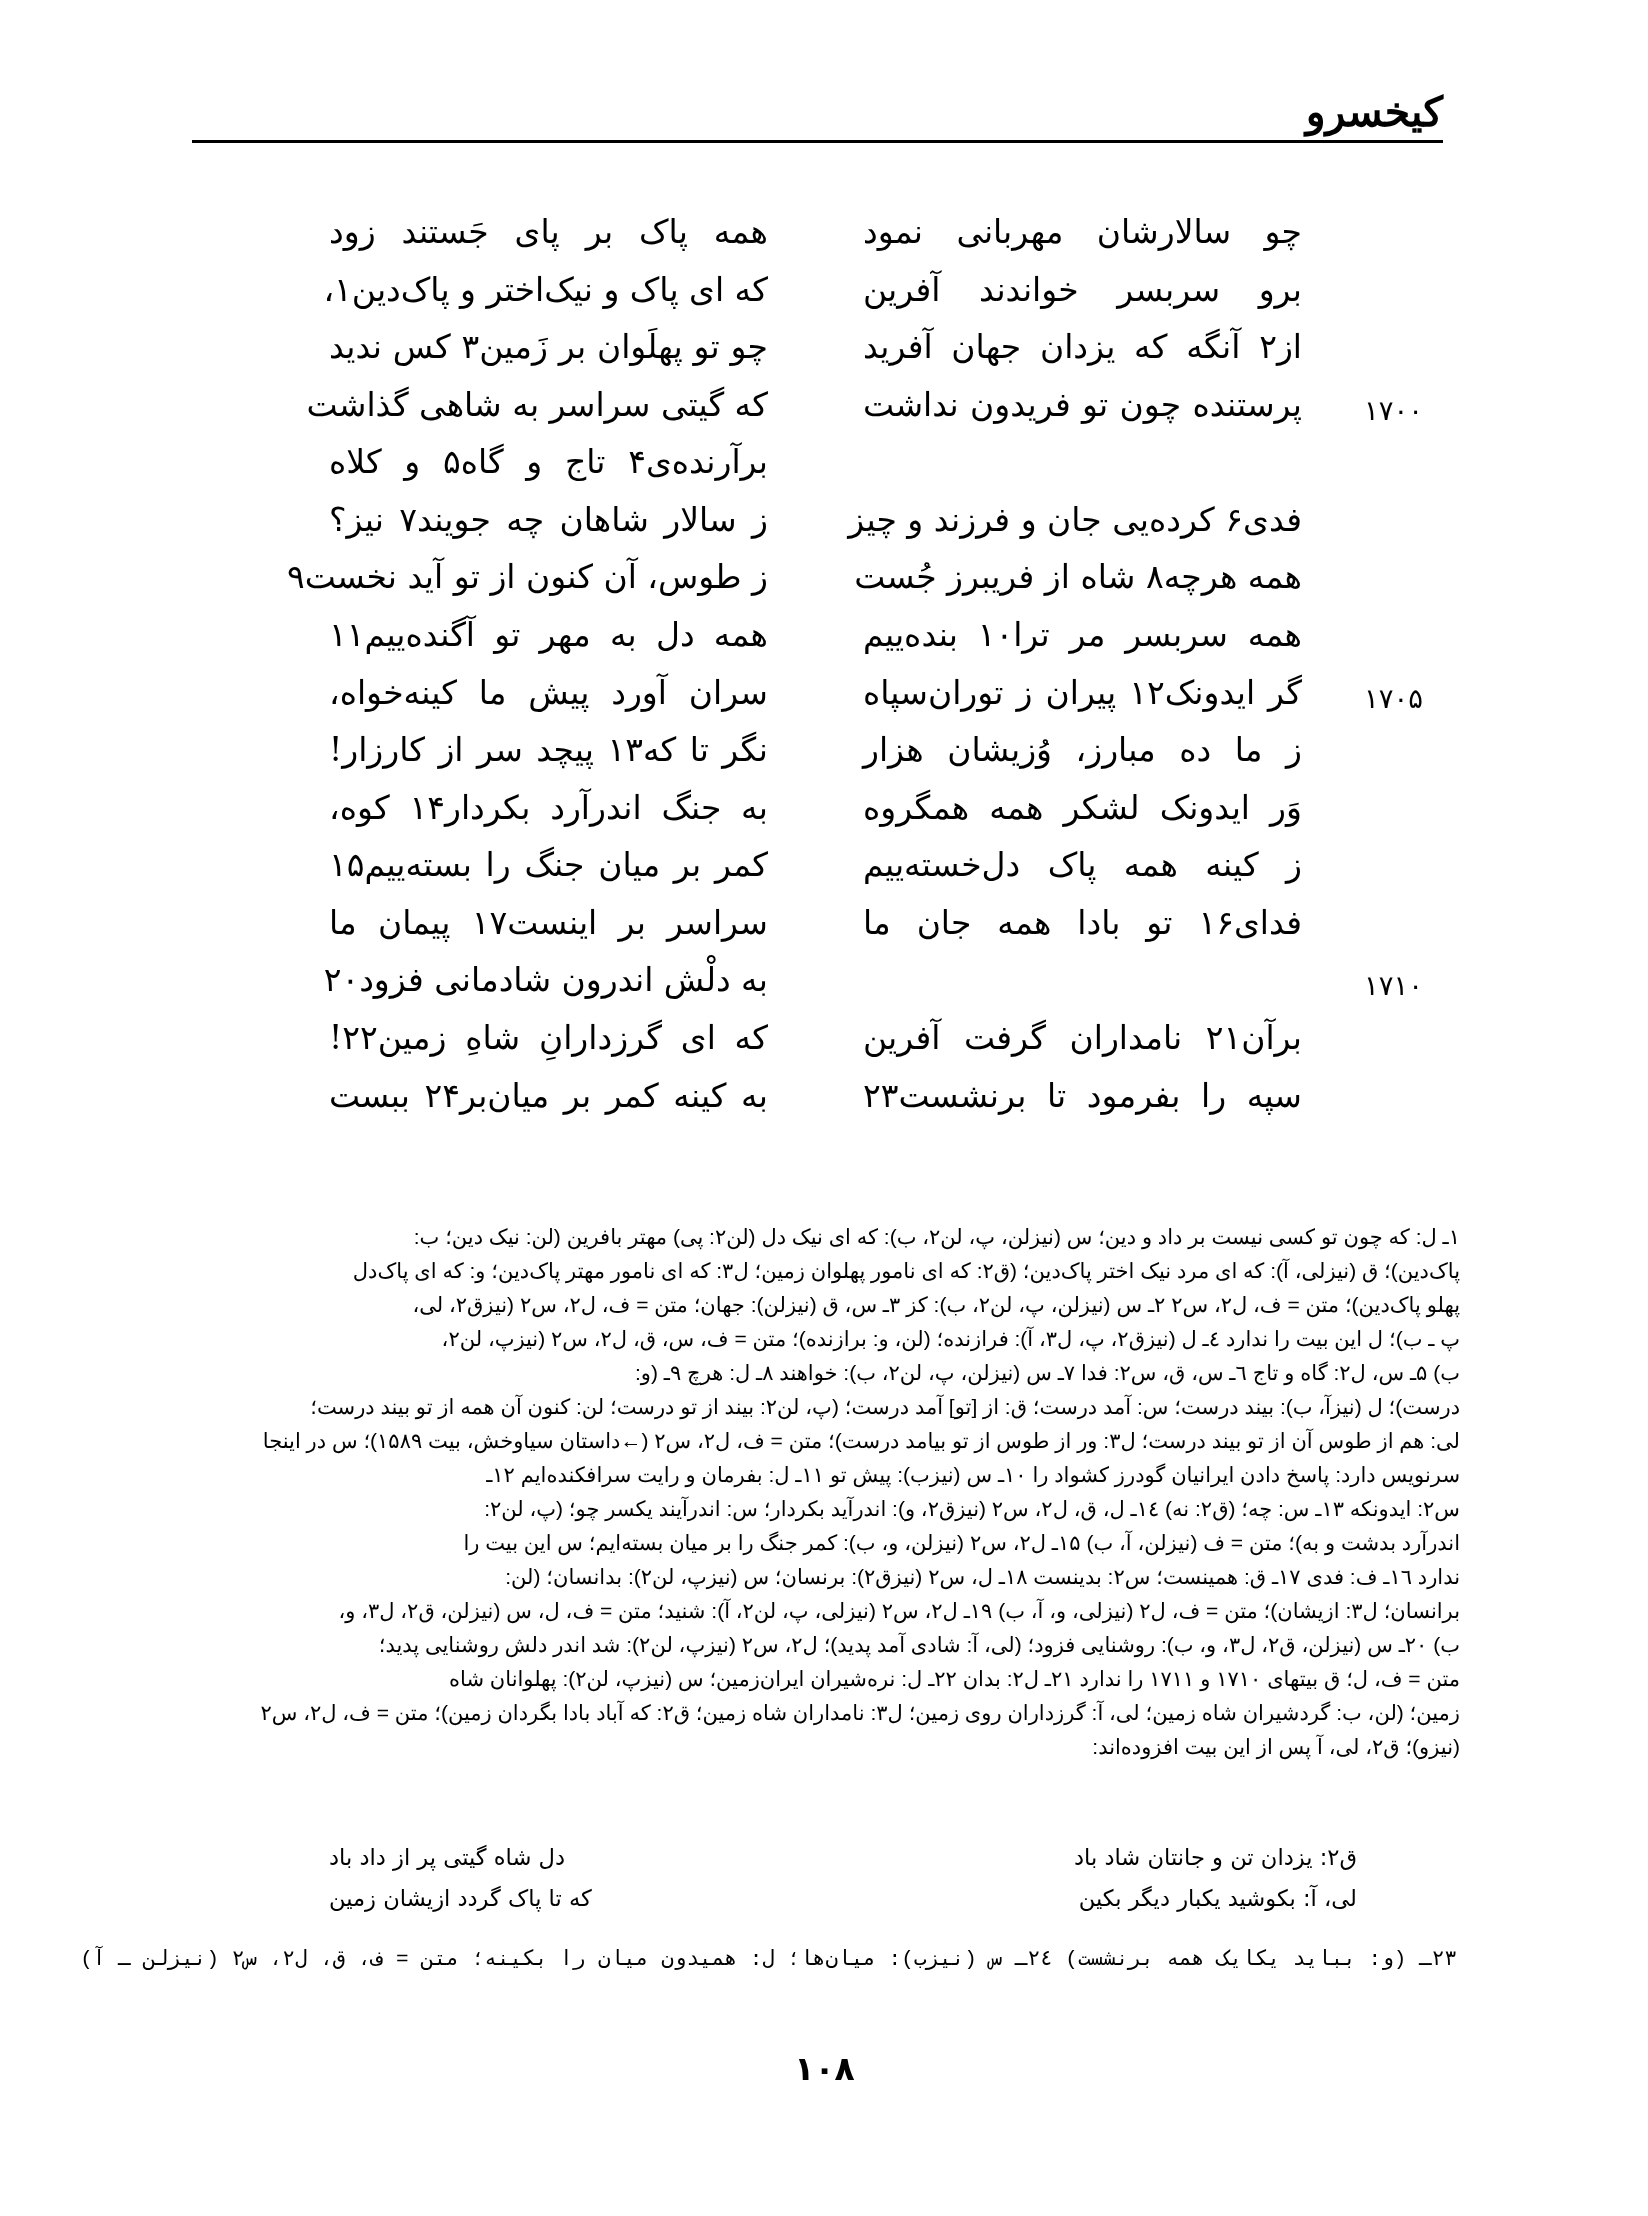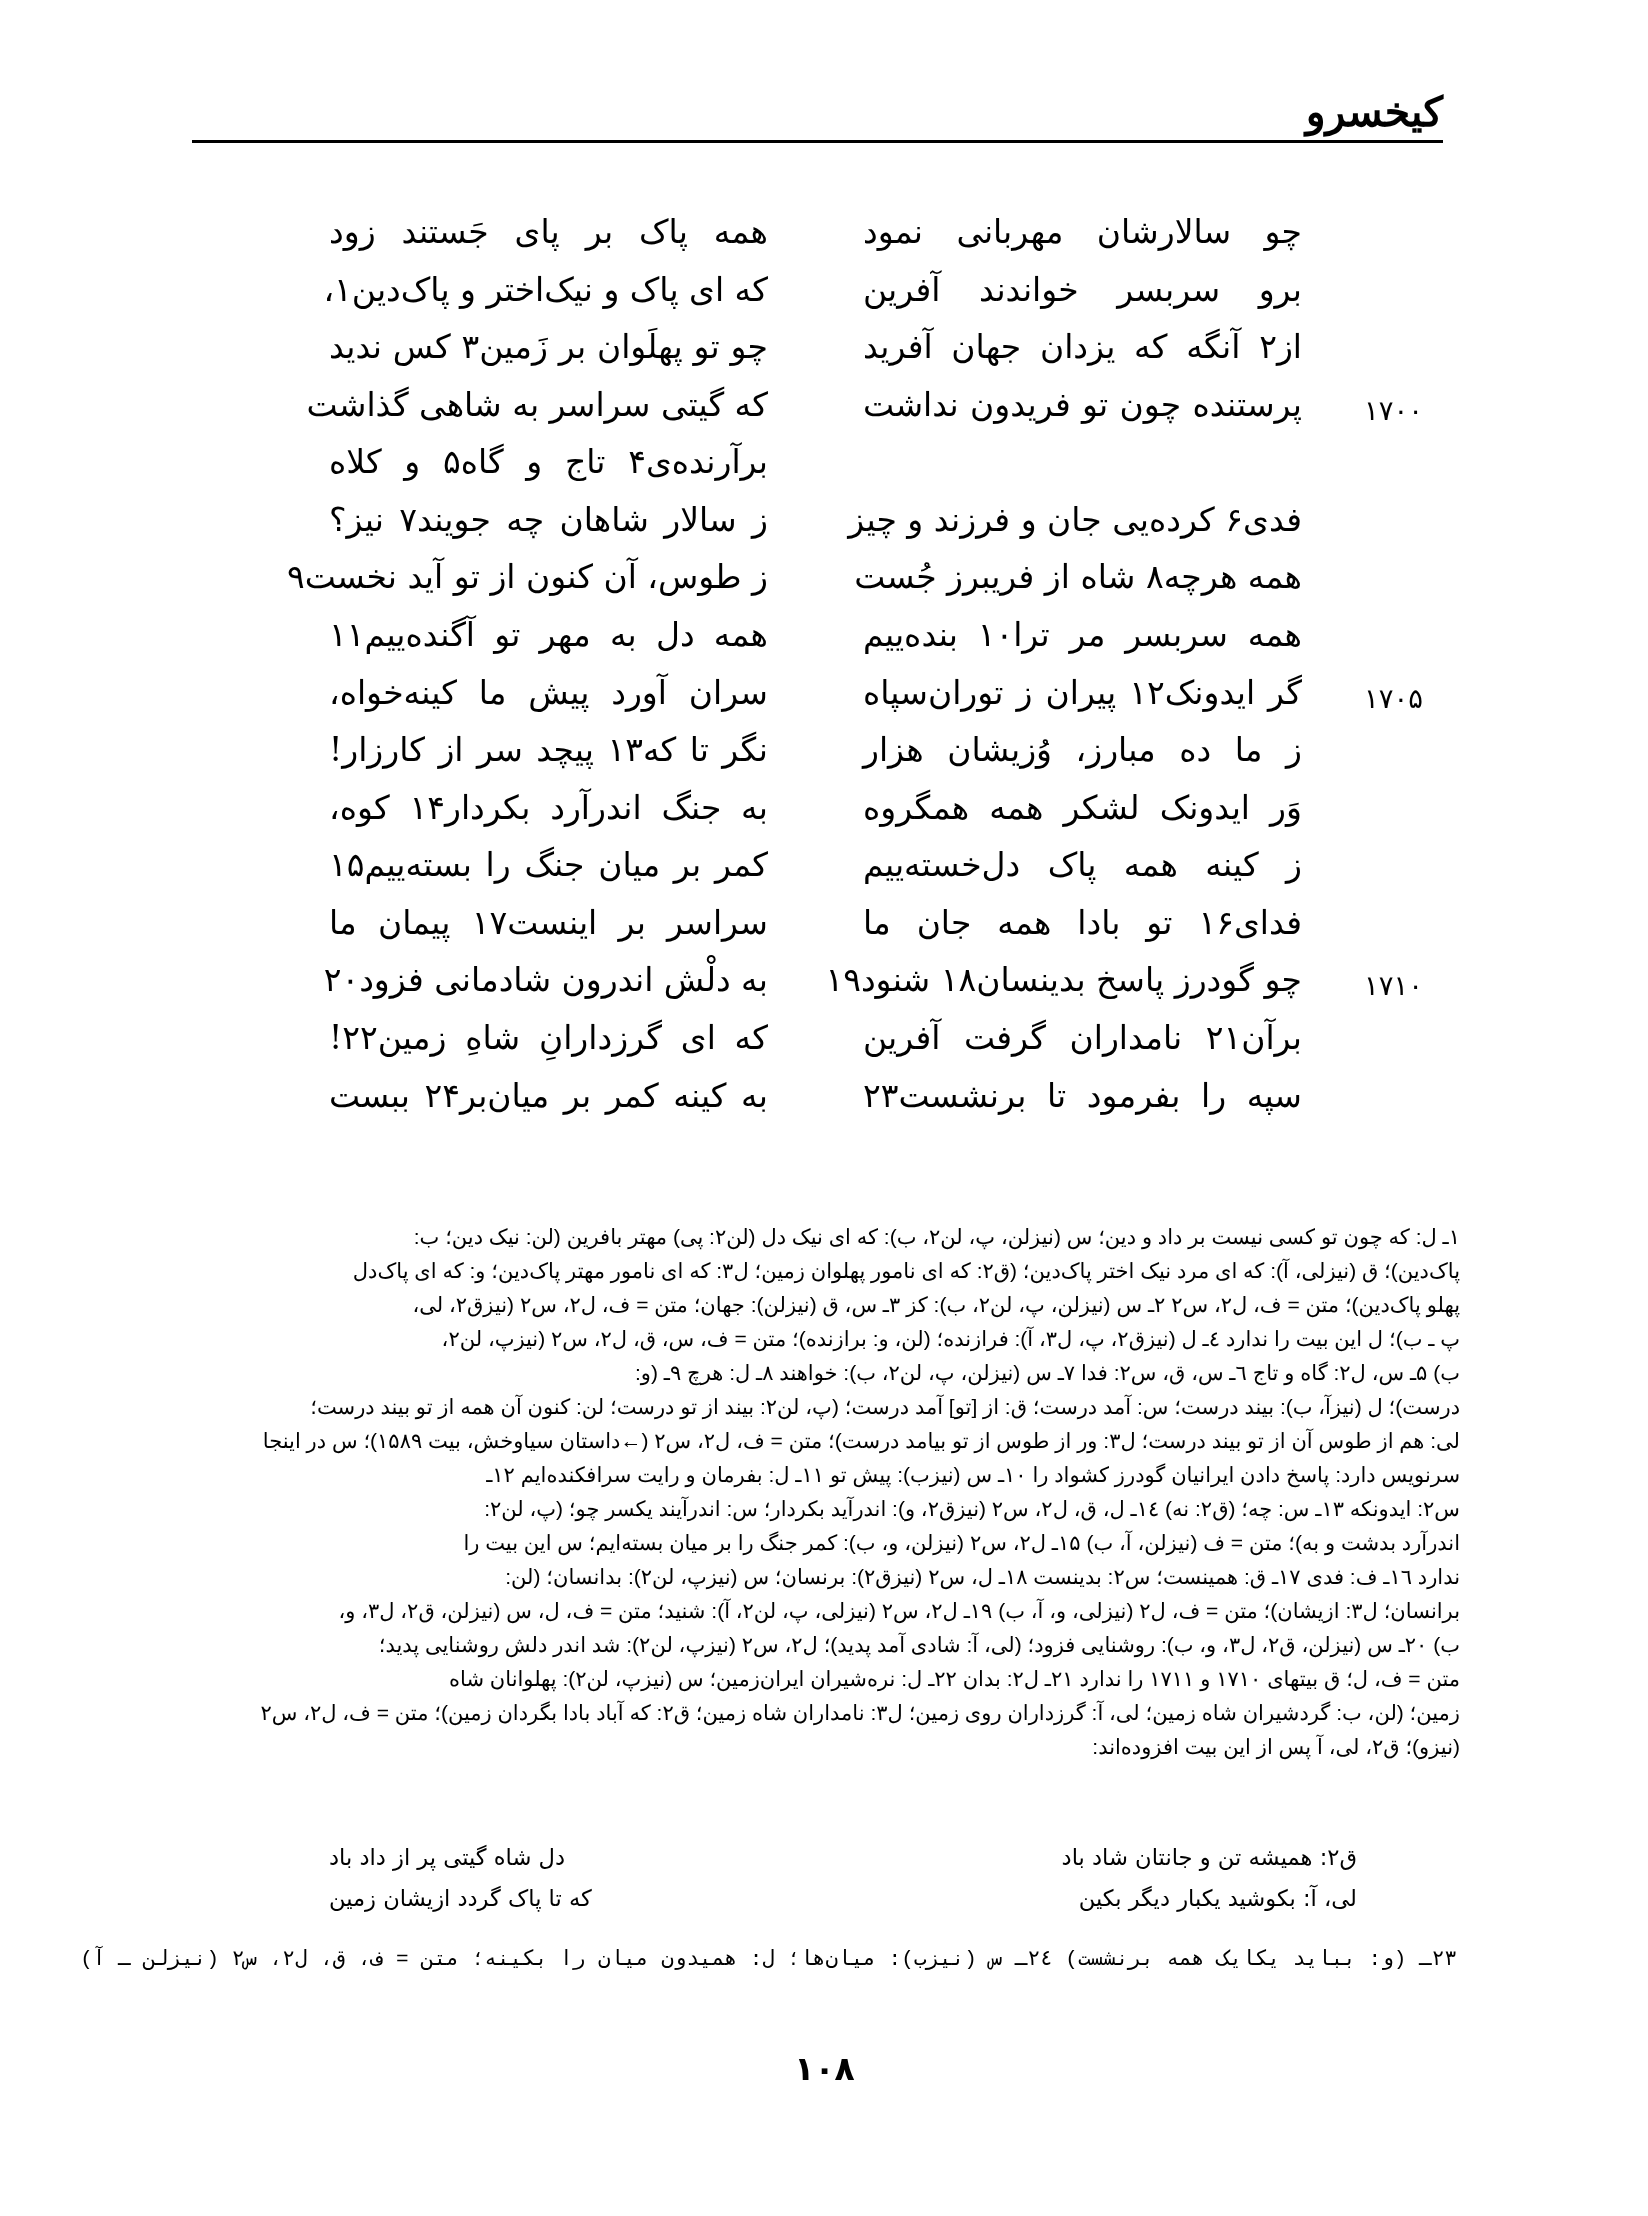--- a/index.html
+++ b/index.html
@@ -87,21 +87,20 @@
     <span class="hemi hemi-right">ز کینه همه پاک دل‌خسته‌ییم</span>
     <span class="hemi hemi-left">کمر بر میان جنگ را بسته‌ییم۱۵</span>
   </div>
   <div class="verse-row" style="top:691px">
     <span class="line-num"></span>
     <span class="hemi hemi-right">فدای۱۶ تو بادا همه جان ما</span>
     <span class="hemi hemi-left">سراسر بر اینست۱۷ پیمان ما</span>
   </div>
   <div class="verse-row" style="top:748px">
     <span class="line-num">۱۷۱۰</span>
-    <span class="hemi hemi-right">چو گودرز پاسخ بدینسان۱۸ شنود۱۹</span>
     <span class="hemi hemi-left">به دلْش اندرون شادمانی فزود۲۰</span>
   </div>
   <div class="verse-row" style="top:806px">
     <span class="line-num"></span>
     <span class="hemi hemi-right">برآن۲۱ نامداران گرفت آفرین</span>
     <span class="hemi hemi-left">که ای گرزدارانِ شاهِ زمین۲۲!</span>
   </div>
   <div class="verse-row" style="top:864px">
     <span class="line-num"></span>
     <span class="hemi hemi-right">سپه را بفرمود تا برنشست۲۳</span>
@@ -123,21 +122,21 @@
   <span class="note-line">ندارد     ۱٦ـ ف: فدی     ۱۷ـ ق: همینست؛ س۲: بدینست     ۱۸ـ ل، س۲ (نیزق۲): برنسان؛ س (نیزپ، لن۲): بدانسان؛ (لن:</span>
   <span class="note-line">برانسان؛ ل۳: ازیشان)؛ متن = ف، ل۲ (نیزلی، و، آ، ب)     ۱۹ـ ل۲، س۲ (نیزلی، پ، لن۲، آ): شنید؛ متن = ف، ل، س (نیزلن، ق۲، ل۳، و،</span>
   <span class="note-line">ب)     ۲۰ـ س (نیزلن، ق۲، ل۳، و، ب): روشنایی فزود؛ (لی، آ: شادی آمد پدید)؛ ل۲، س۲ (نیزپ، لن۲): شد اندر دلش روشنایی پدید؛</span>
   <span class="note-line">متن = ف، ل؛ ق بیتهای ۱۷۱۰ و ۱۷۱۱ را ندارد     ۲۱ـ ل۲: بدان     ۲۲ـ ل: نره‌شیران ایران‌زمین؛ س (نیزپ، لن۲): پهلوانان شاه</span>
   <span class="note-line">زمین؛ (لن، ب: گردشیران شاه زمین؛ لی، آ: گرزداران روی زمین؛ ل۳: نامداران شاه زمین؛ ق۲: که آباد بادا بگردان زمین)؛ متن = ف، ل۲، س۲</span>
   <span class="note-line">(نیزو)؛ ق۲، لی، آ پس از این بیت افزوده‌اند:</span>
 </div>
 
 <div class="added-verses">
   <div class="added-row">
-    <span class="added-right">ق۲: همیشه تن و جانتان شاد باد</span>
+    <span class="added-right">ق۲: یزدان تن و جانتان شاد باد</span>
     <span class="added-left">دل شاه گیتی پر از داد باد</span>
   </div>
   <div class="added-row">
     <span class="added-right">لی، آ: بکوشید یکبار دیگر بکین</span>
     <span class="added-left">که تا پاک گردد ازیشان زمین</span>
   </div>
 </div>
 
 <div class="last-note">۲۳ـ (و: بباید یکایک همه برنشست)     ۲٤ـ س (نیزب): میان‌ها؛ ل: همیدون میان را بکینه؛ متن = ف، ق، ل۲، س۲ (نیزلن ـ آ)</div>
 

